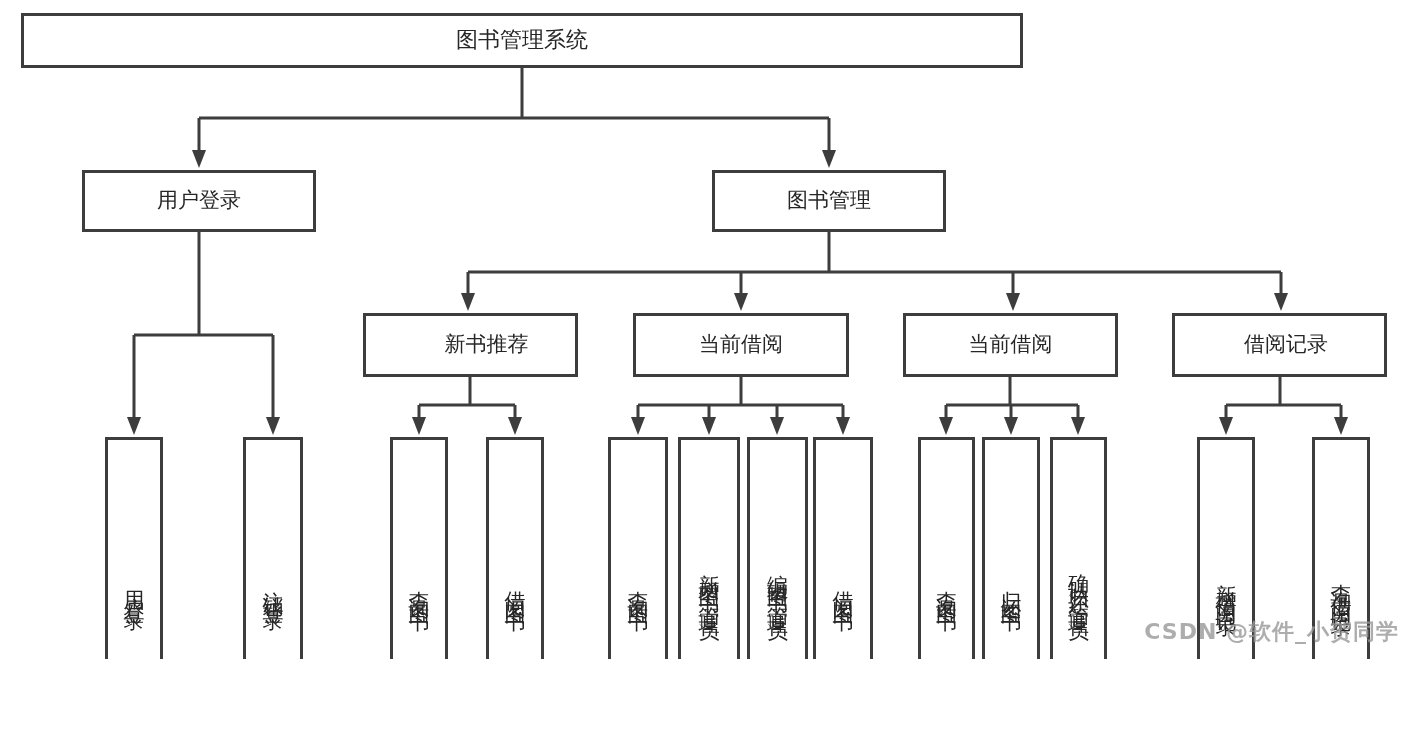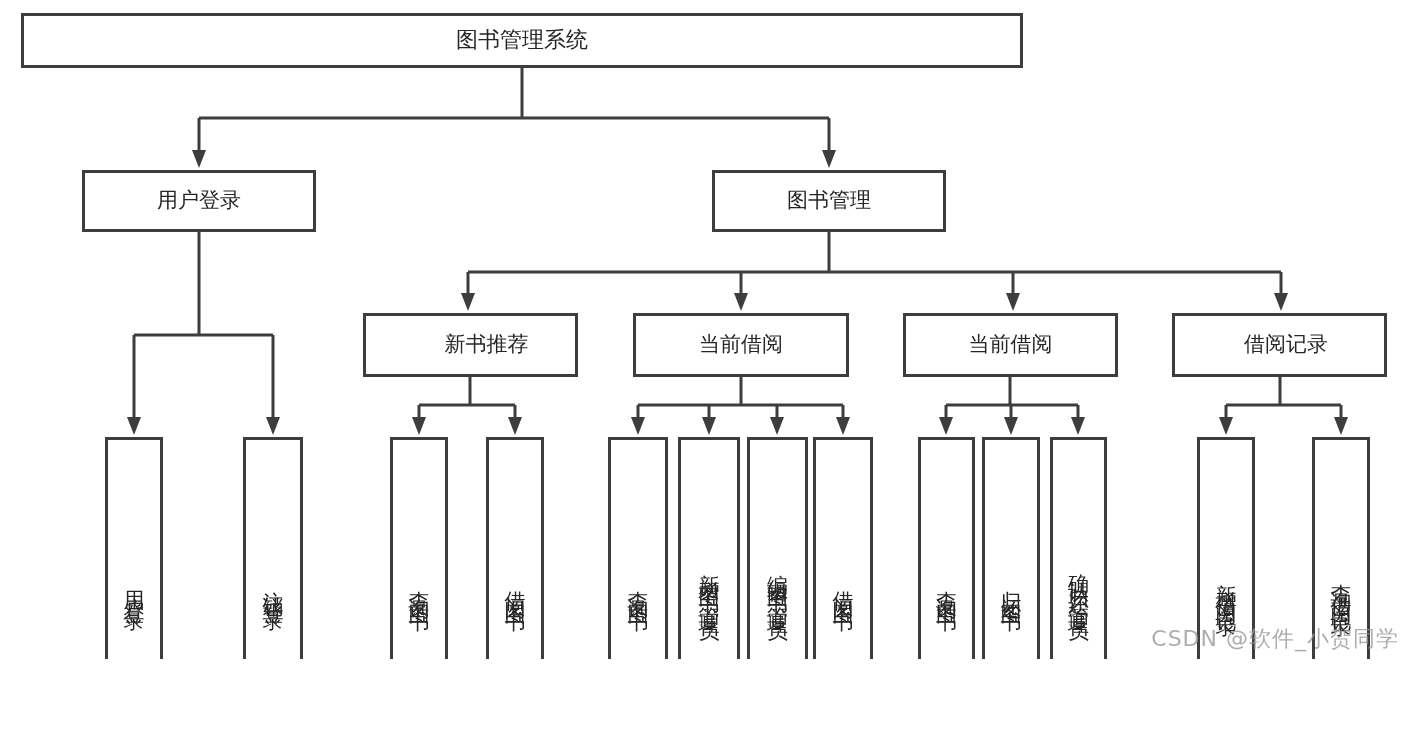--- a/index.html
+++ b/index.html
@@ -26,26 +26,27 @@
   .root-box{font-size:22px;}
   .vbox span{
     writing-mode:vertical-rl;
     text-orientation:mixed;
     letter-spacing:0.32em;
     line-height:1.05;
     white-space:nowrap;
   }
   .watermark{
     position:absolute;
-    right:6px;bottom:5px;
+    right:6px;bottom:12px;
     font-size:22px;
     color:rgba(152,152,152,0.8);
     letter-spacing:1px;
     z-index:3;
     pointer-events:none;
+    font-weight:bold;
   }
 </style>
 </head>
 <body>
 
 <div id="canvas">
 
   <svg id="wires" width="1405" height="747" viewBox="0 0 1405 747">
     <g stroke="#3d3d3d" stroke-width="3" fill="none">
       <path d="M522,68 V118 M199,118 H829 M199,118 V152 M829,118 V152"></path>

